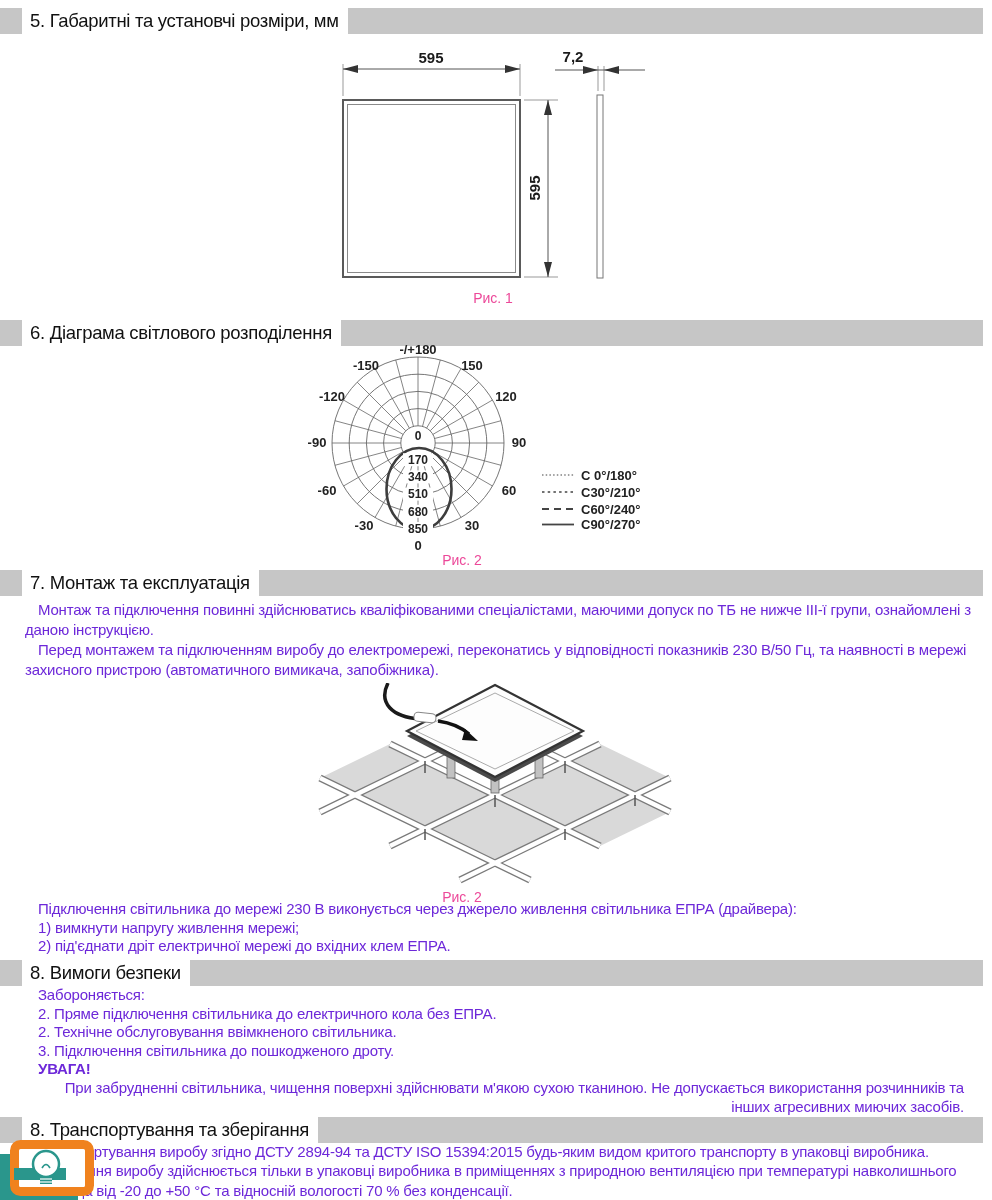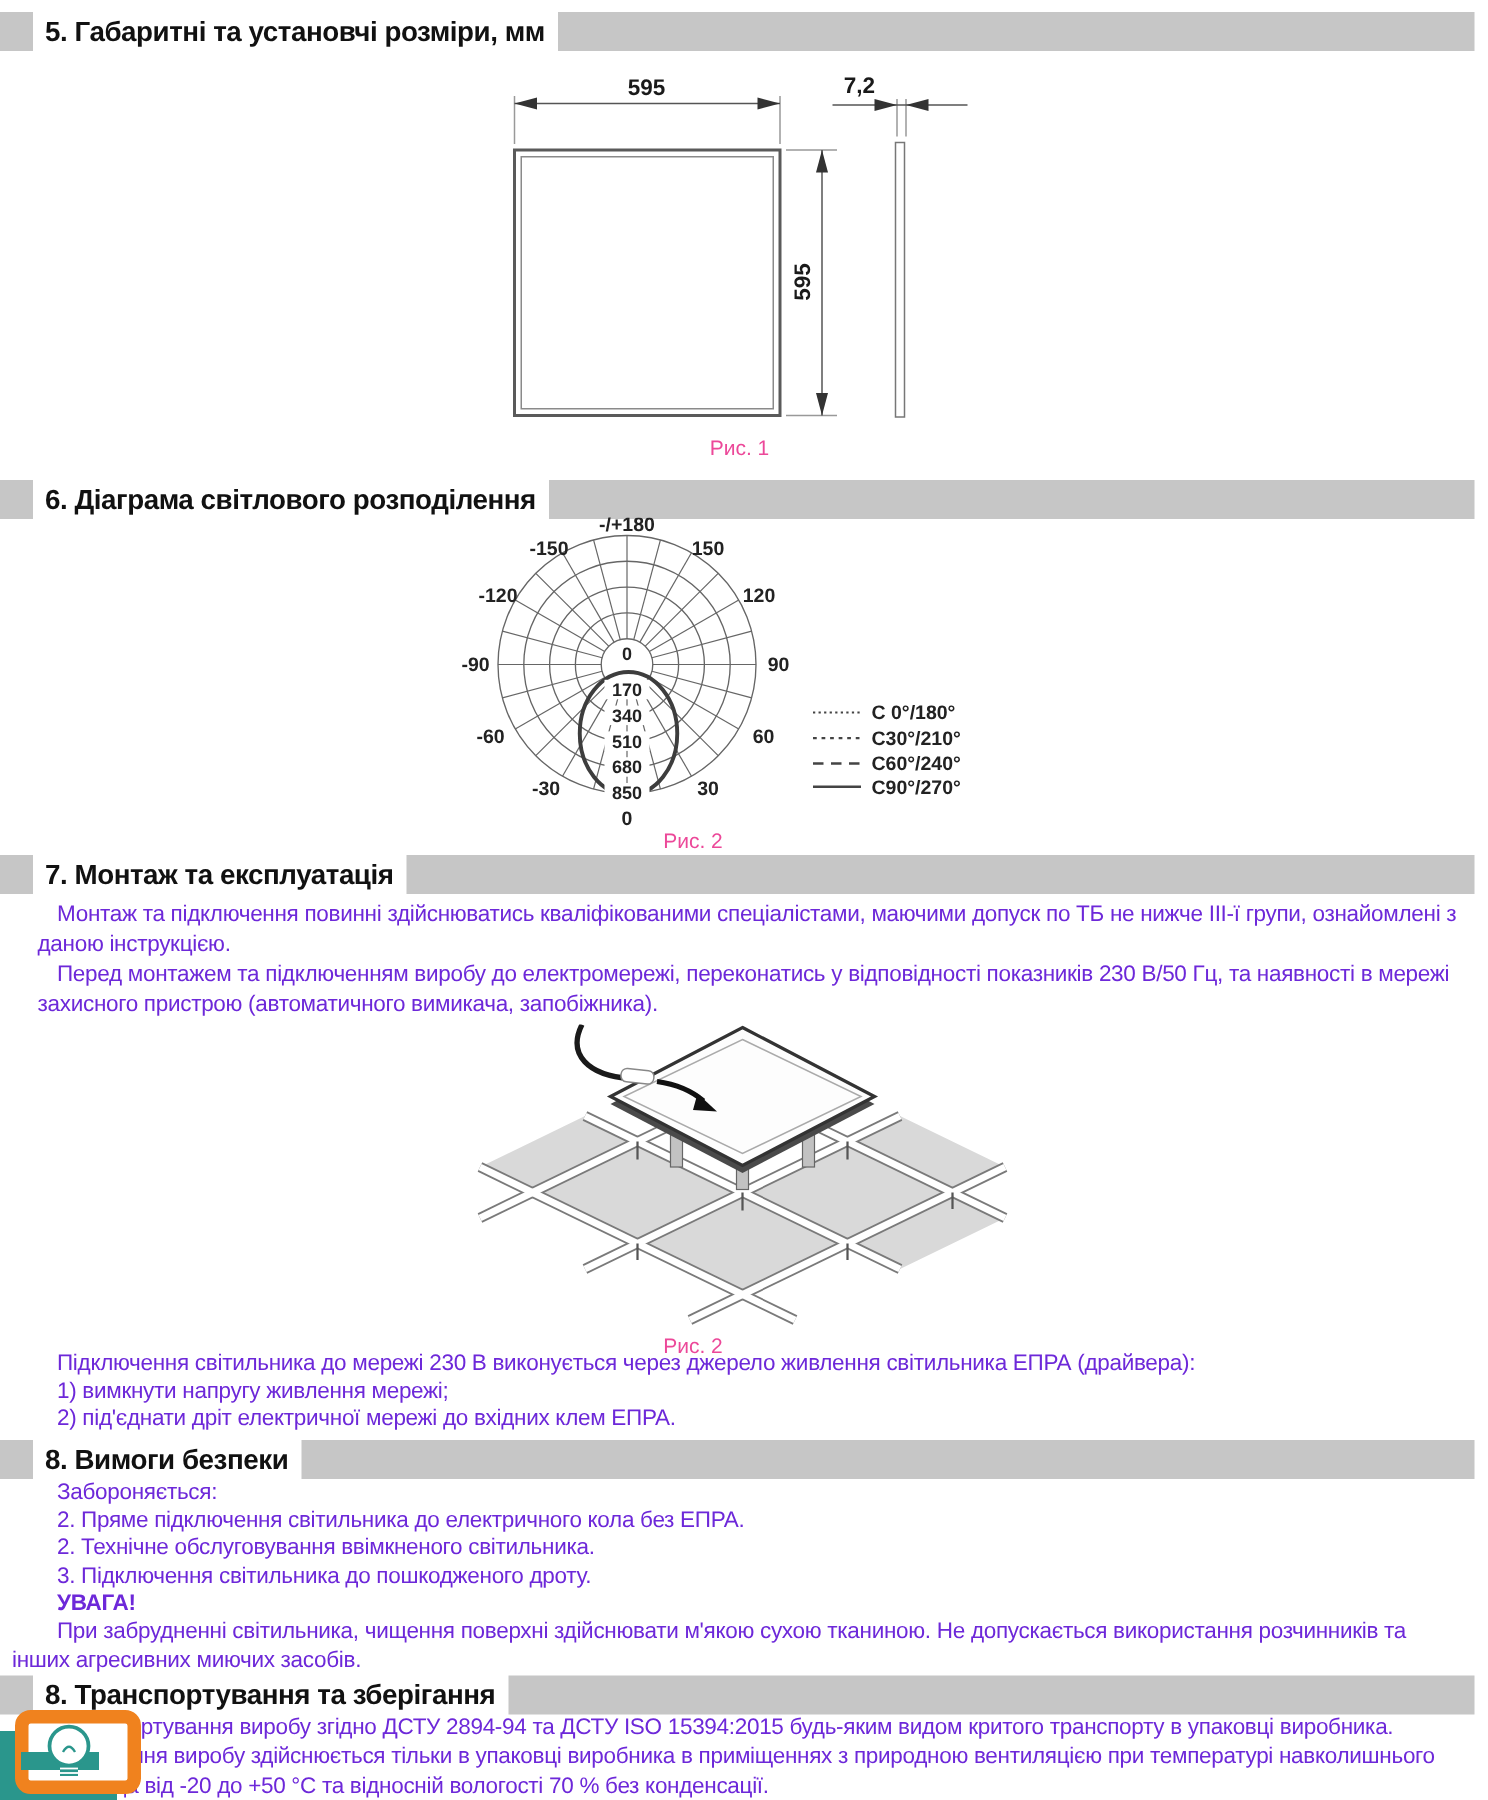--- a/index.html
+++ b/index.html
@@ -1,34 +1,34 @@
 <!DOCTYPE html>
 <html><head>
 <meta charset="utf-8">
 <style>
   html,body{margin:0;padding:0;background:#fff;}
   .page{position:relative;width:992px;height:1200px;background:#ffffff;overflow:hidden;
         font-family:"Liberation Sans",sans-serif;color:#1c1c1c;}
   
   .hdr{position:absolute;left:0;width:983px;display:flex;align-items:center;height:26px;}
   .hdr-sq{width:22px;height:26px;background:#c6c6c6;flex:none;}
-  .hdr-t{font-weight:bold;font-size:18.5px;letter-spacing:-0.3px;color:#111;
+  .hdr-t{font-weight:normal;font-size:18.5px;letter-spacing:-0.3px;color:#111;
          margin:0 9px 0 8px;white-space:nowrap;}
   .hdr-bar{flex:1;height:26px;background:#c6c6c6;}
   
   .txt{position:absolute;font-size:15px;letter-spacing:-0.2px;color:#6d28d9;}
   .txt p{margin:0;text-indent:13px;}
   .sec7a{left:25px;right:12px;top:600px;line-height:20px;}
   .sec7b{left:25px;right:12px;top:900px;line-height:18.5px;}
   .sec8{left:8px;right:10px;top:986px;line-height:18.6px;}
   .sec8 p{text-indent:30px;}
   .sec9{left:8px;right:10px;top:1142px;line-height:19.3px;}
   .sec9 p{text-indent:30px;}
   .b{font-weight:bold;}
-  .warnp{padding-right:18px;}
+  .warnp{padding-right:18px;text-align:right;}
   
   .cap{position:absolute;font-size:14px;color:#ec4899;text-align:center;}
   .fig{position:absolute;}
   svg text{font-family:"Liberation Sans",sans-serif;}
   .logo{position:absolute;left:0;top:1138px;z-index:6;}
 </style>
 </head>
 <body>
 
 <div class="page">

